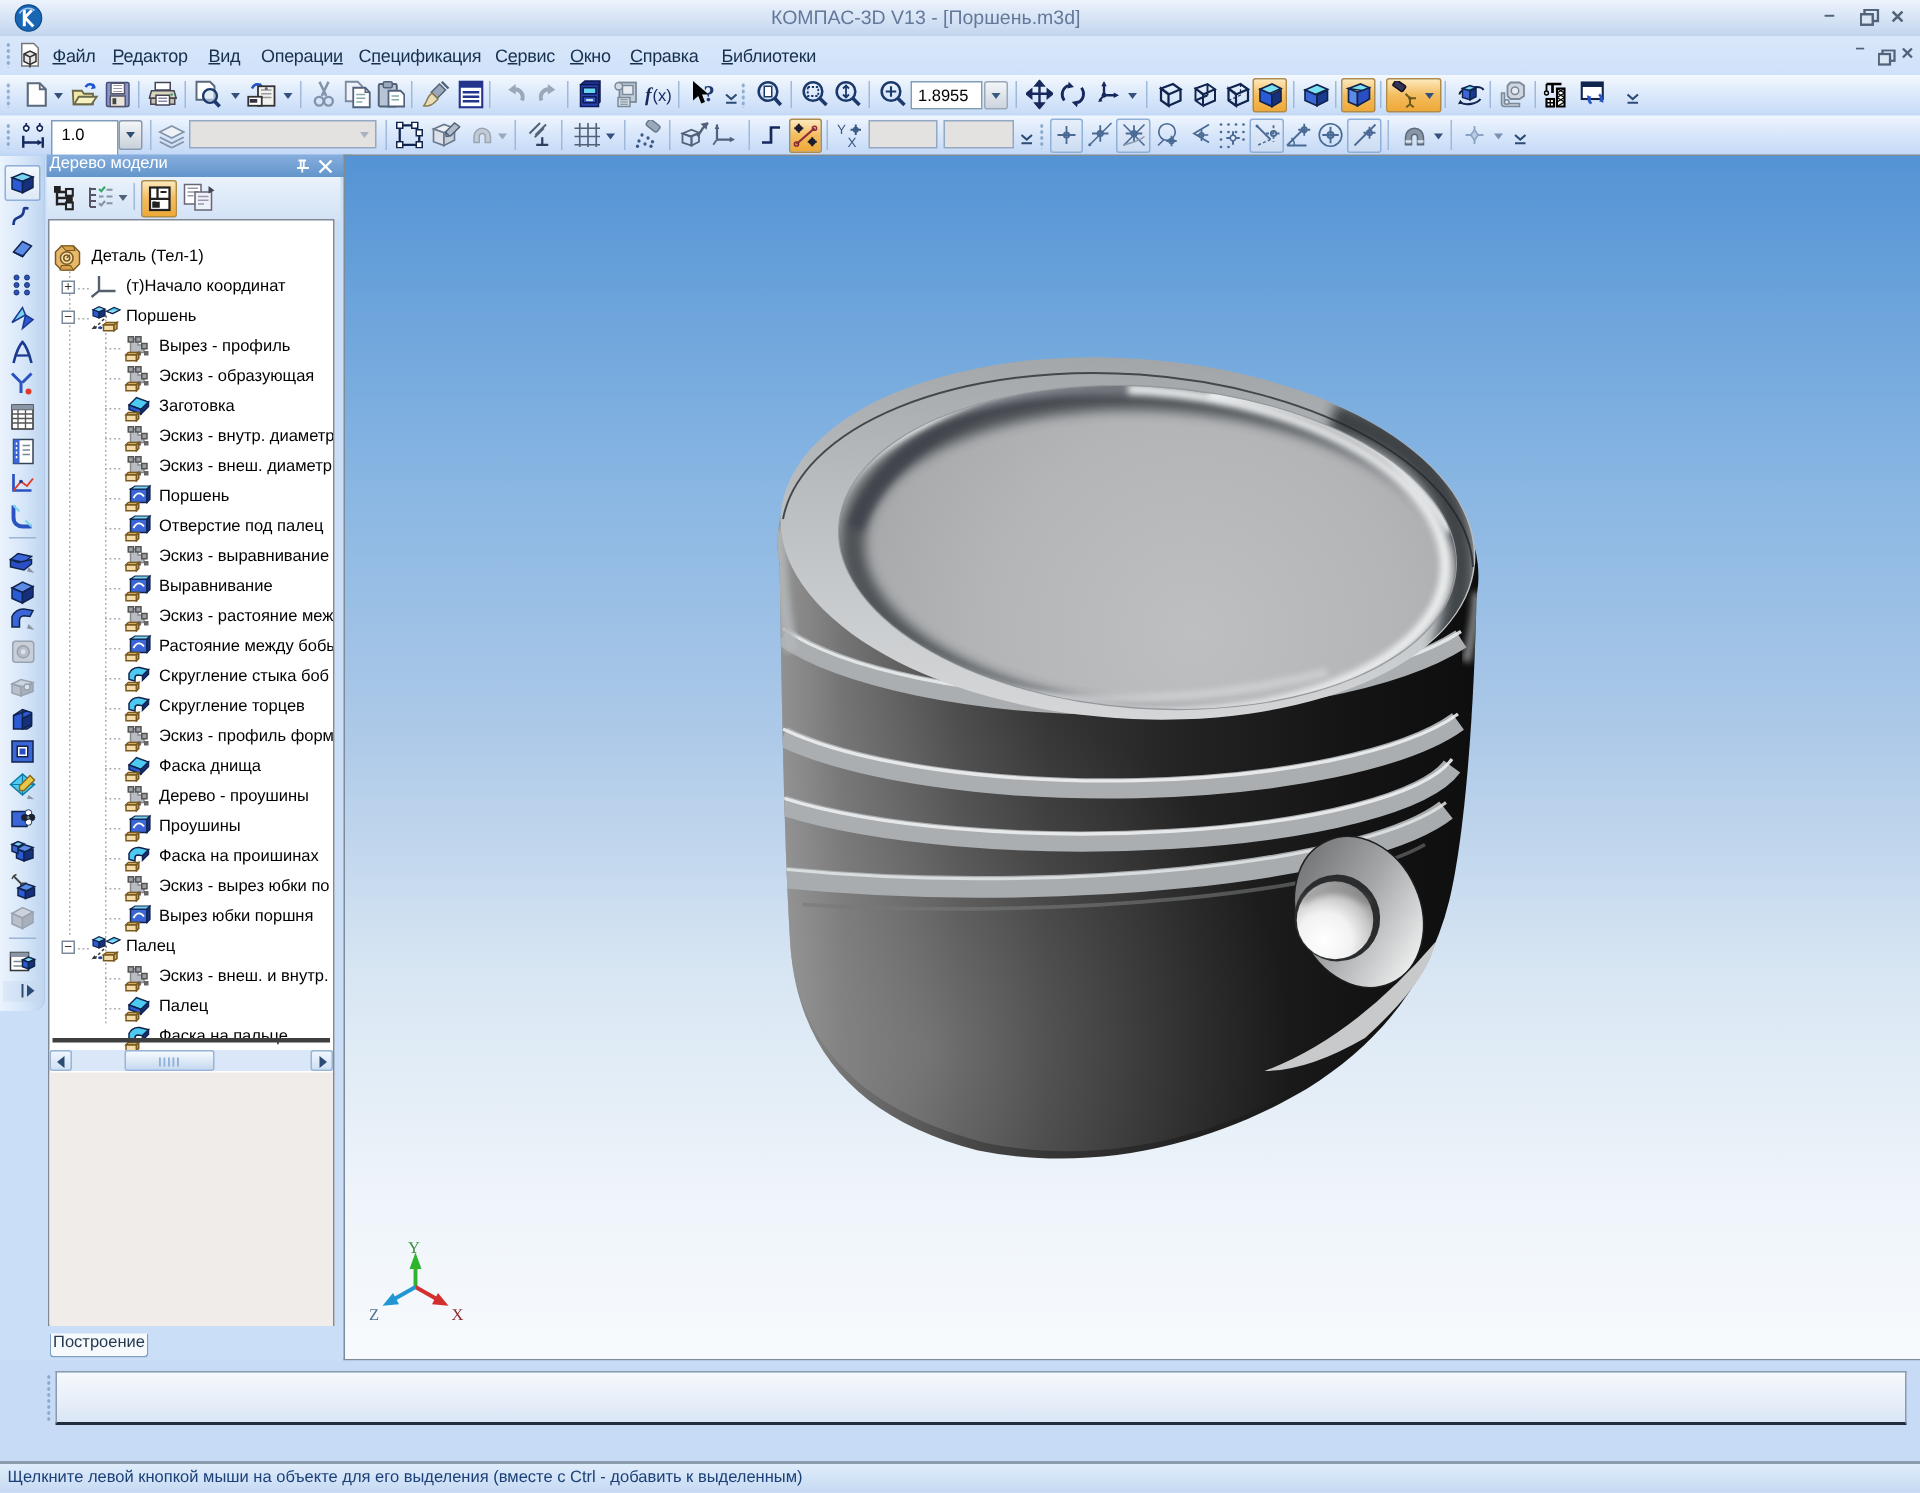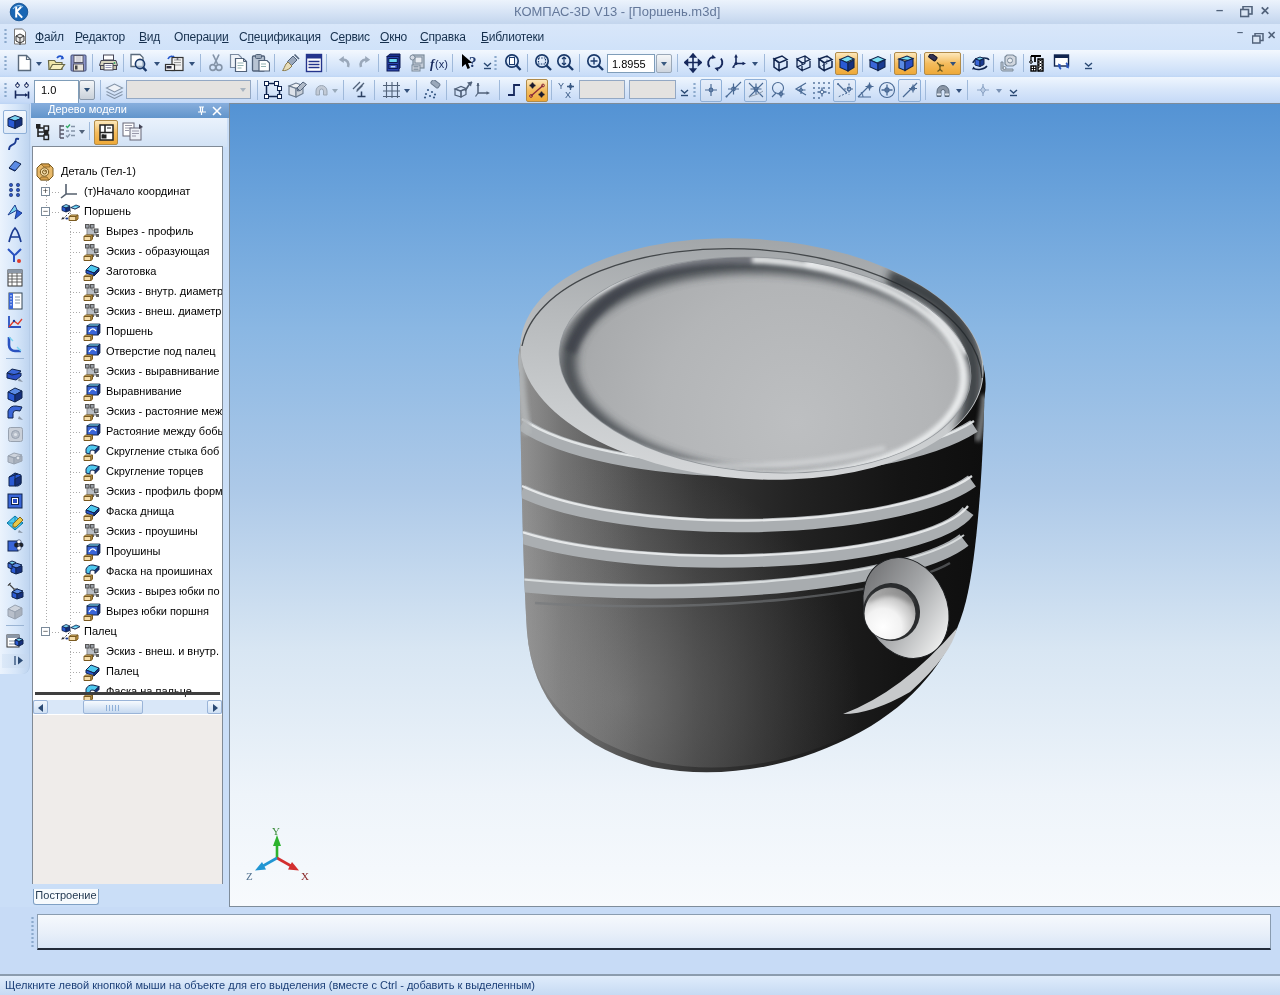--- a/index.html
+++ b/index.html
@@ -14,21 +14,21 @@
 #tb2{left:0;top:77px;width:1280px;height:27px;background:linear-gradient(#eff6fe,#d9e7fa 45%,#c6daf7 92%,#bcd4f4)}
 .vsep{position:absolute;top:4px;width:1px;height:18px;background:#9fb9da}
 .vsep2{position:absolute;top:3px;width:1px;height:20px;background:#9fb9da}
 .drag{position:absolute;top:5px;width:3px;height:17px;background-image:radial-gradient(circle,#8ba9cc 1px,transparent 1.3px);background-size:3px 4px}
 .ddown{position:absolute;width:0;height:0;border-left:3px solid transparent;border-right:3px solid transparent;border-top:4px solid #33517c}
 .ic{position:absolute}
 .press{position:absolute;border:1px solid #b08b4a;border-radius:2px;background:linear-gradient(#fde8bb,#f4bc5e 50%,#eea938)}
 .press2{position:absolute;border:1px solid #8fb0d8;border-radius:2px;background:linear-gradient(#e6eefa,#ccdcf2)}
 #leftstrip{left:0;top:104px;width:30px;height:570px;background:linear-gradient(90deg,#ebf3fd,#d6e6f9 55%,#bfd5f0);border-right:1px solid #b6cce8;border-radius:0 0 8px 0}
 #treepanel{left:30px;top:103px;width:198px;height:803px}
-#phead{left:1px;top:0;width:204px;height:15px;background:linear-gradient(#87aedd,#6295cb);color:#fff;font-size:11px;padding-left:17px}
+#phead{left:1px;top:0;width:204px;height:15px;background:linear-gradient(#87aedd,#6295cb);color:#fff;font-size:11px;padding-left:2px}
 #ptool{left:1px;top:15px;width:196px;height:29px;background:linear-gradient(#eaf2fc,#d2e2f5)}
 #treebox{left:2px;top:43px;width:191px;height:738px;background:#fff;border:1px solid #808a96;overflow:hidden}
 #treescroll{left:3px;top:597px;width:189px;height:14px;background:#d9e7f8}
 #grayarea{left:3px;top:612px;width:189px;height:169px;background:#efecea}
 #tab{left:3px;top:786px;width:66px;height:16px;background:#f6fafd;border:1px solid #7fa0c4;border-top:none;border-radius:0 0 3px 3px;font-size:11px;color:#243a52;text-align:center}
 #viewport{left:229px;top:103px;width:1051px;height:804px;border-left:1px solid #7e8c9a;border-top:1px solid #7e8c9a;border-bottom:1px solid #7e8c9a;background:linear-gradient(180deg,#5493d4 0%,#6ba3db 12%,#8ab7e3 28%,#adc9e8 48%,#d8e6f3 68%,#eef4fa 86%,#f7fafd 100%)}
 #propstrip{left:0;top:907px;width:1280px;height:67px;background:#c7dbf6}
 #propfield{left:37px;top:7px;width:1234px;height:36px;border:1px solid #8a9cb0;border-bottom:2px solid #222c3a;background:linear-gradient(#f6f9fd,#e8eff9 55%,#d9e6f6)}
 #statusbar{left:0;top:974px;width:1280px;height:21px;background:linear-gradient(#dfecfb,#c6daf3);border-top:2px solid #8b9cae;font-size:11px;color:#1c3f77;padding:3px 0 0 5px}
 .ti{position:absolute;font-size:11px;color:#000;white-space:pre}
@@ -892,21 +892,21 @@
         <path d="M5 3h5v4h4v5H5z" fill="#b8bdc4" stroke="#888"></path>
         <rect x="3.5" y="1.5" width="3.5" height="3.5" fill="#9aa0a8" stroke="#555"></rect>
         <rect x="8.5" y="1.5" width="3.5" height="3.5" fill="#9aa0a8" stroke="#555"></rect>
         <rect x="12.5" y="6" width="3.5" height="3.5" fill="#9aa0a8" stroke="#555"></rect>
         <rect x="14" y="11" width="3" height="3" fill="#666"></rect>
         <rect x="9.5" y="11.5" width="2.5" height="2.5" fill="#666"></rect>
         <path d="M2 13.5h7v4H2z" fill="#f4dca8" stroke="#7a5a20"></path>
         <path d="M2 13.5l1.5-1.5h7L9 13.5z" fill="#e8c87a" stroke="#7a5a20"></path>
         <path d="M9 17.5l1.5-1.5v-4L9 13.5z" fill="#d8a84a" stroke="#7a5a20"></path>
       </svg>
-<div class="ti" style="left:73px;top:378px">Эскиз - проушины</div>
+<div class="ti" style="left:73px;top:378px">Дерево - проушины</div>
 <div style="position:absolute;left:37px;top:405px;width:12px;height:1px;background-image:linear-gradient(90deg,#aaa 1px,transparent 1px);background-size:3px 1px"></div>
 <svg class="ic" style="left:49px;top:396px" width="19" height="19" viewBox="0 0 19 19">
         <rect x="5" y="3" width="11" height="9" fill="#3a66d8" stroke="#10244e"></rect>
         <path d="M5 3l3-2h10l-2 2z" fill="#7ad4f0" stroke="#10244e" stroke-width="0.8"></path>
         <path d="M16 12l2-2V1l-2 2z" fill="#16307c" stroke="#10244e" stroke-width="0.8"></path>
         <path d="M7 9c2-4 5-4 7-1" fill="none" stroke="#fff" stroke-width="1.2"></path>
         <path d="M2 13.5h7v4H2z" fill="#f4dca8" stroke="#7a5a20"></path>
         <path d="M2 13.5l1.5-1.5h7L9 13.5z" fill="#e8c87a" stroke="#7a5a20"></path>
         <path d="M9 17.5l1.5-1.5v-4L9 13.5z" fill="#d8a84a" stroke="#7a5a20"></path>
       </svg>

